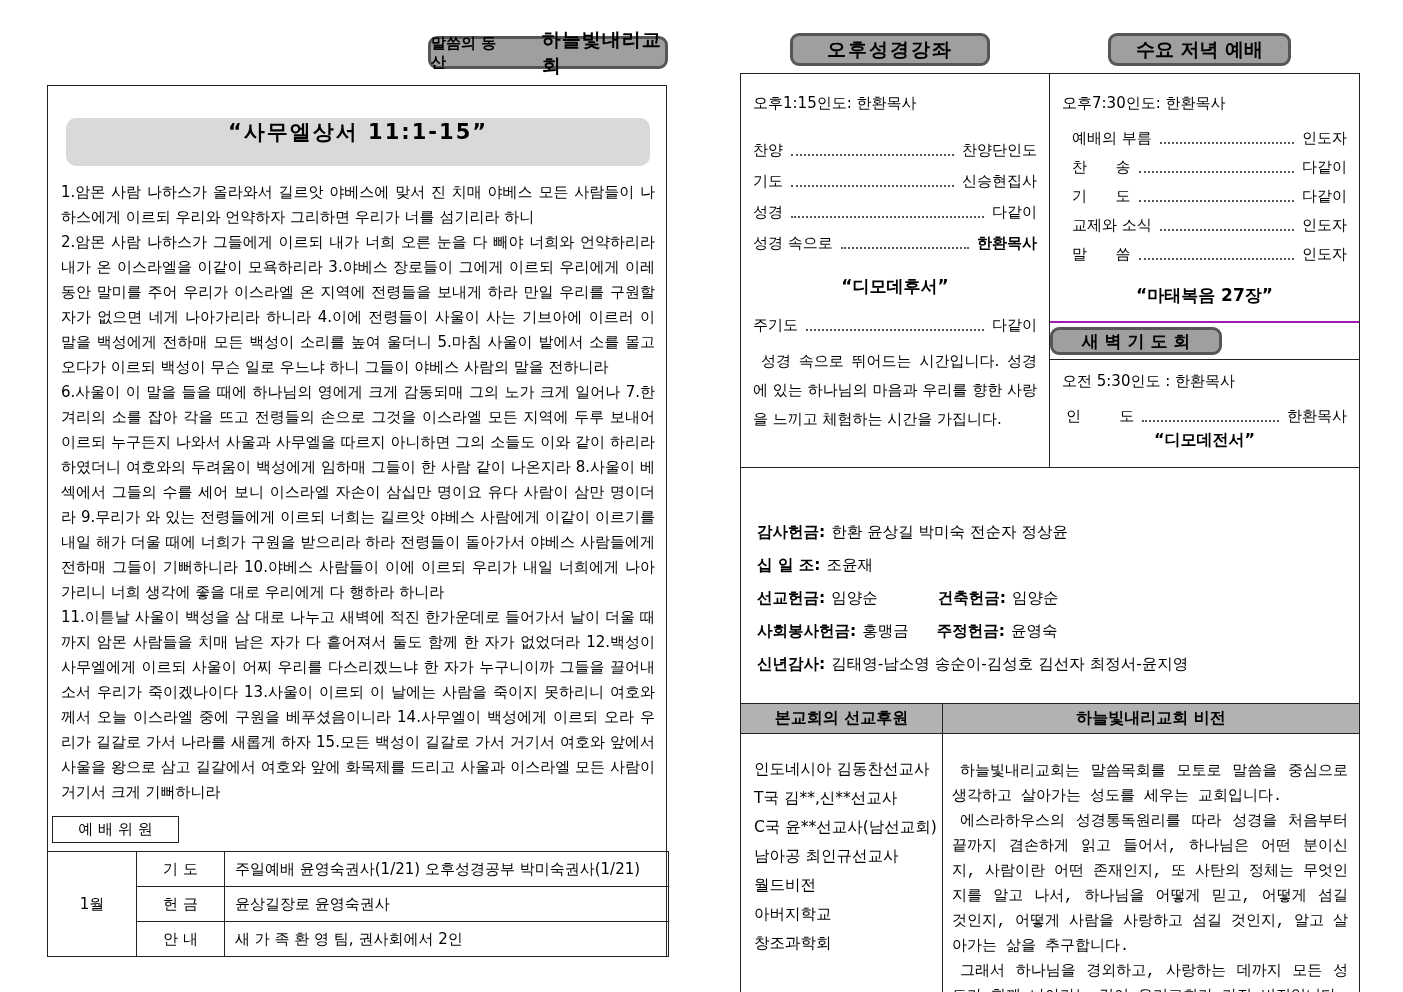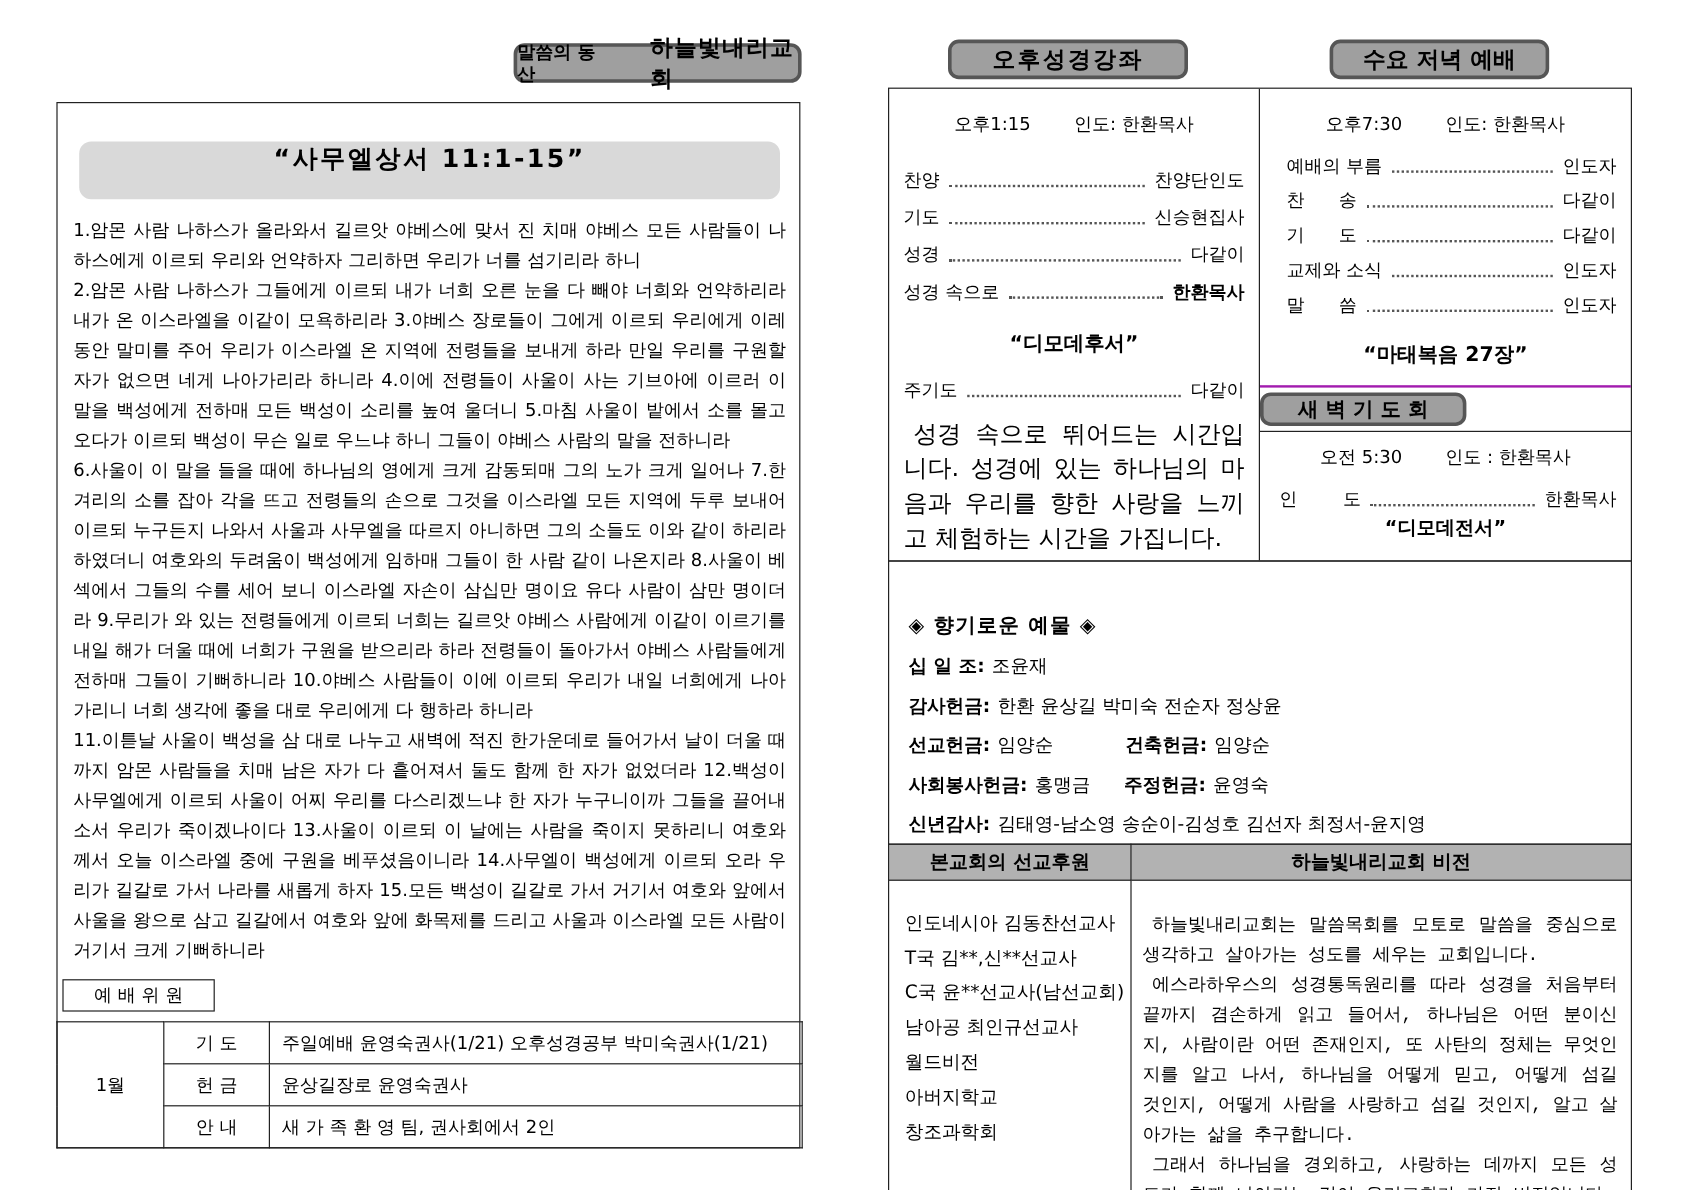--- a/index.html
+++ b/index.html
@@ -28,32 +28,32 @@
     display:flex; align-items:center; justify-content:center; font-size:15px;
   }
   table.duty { position:absolute; left:-1px; bottom:-1px; width:622px; border-collapse:collapse; table-layout:fixed; }
   table.duty td { border:1px solid #222; font-size:15px; height:35px; padding:0 0 0 10px; }
   table.duty td.c { text-align:center; padding:0; }
 
   
   .order-box { position:absolute; left:740px; top:73px; width:620px; height:395px; border:1px solid #222; display:flex; }
   .order-col { width:310px; position:relative; padding:0 12px; }
   .order-col.first { border-right:1px solid #222; }
-  .time-row { display:flex; justify-content:center; margin-top:20px; font-size:15px;gap:36px; }
+  .time-row { display:flex; justify-content:flex-start; margin-top:20px; font-size:15px; }
   .worship-row { display:flex; align-items:baseline; font-size:15px; margin-top:12px; }
   .worship-row.first { margin-top:0; }
   .w-label { white-space:pre; }
   .dots { flex:1; border-bottom:2px dotted #555; margin:0 8px 4px 8px; align-self:flex-end; }
   .w-value { white-space:pre; }
   .bold { font-weight:bold; }
   .book-title { text-align:center; font-weight:bold; font-size:17px; }
   .afternoon-items { margin-top:28px; }
   .afternoon-book { margin-top:22px; }
   .lords-prayer { margin-top:18px; }
-  .class-desc { margin-top:12px; font-size:20px; line-height:29px; text-align:justify; text-indent:8px; }
+  .class-desc { margin-top:12px; font-size:15px; line-height:29px; text-align:justify; text-indent:8px; }
   .wed-items { margin-top:16px; padding-left:10px; }
   .wed-items .worship-row { margin-top:10px; }
   .wed-book { margin-top:20px; }
   .dawn-badge-row {
     margin:14px -12px 0 -12px; border-top:2px solid #a21caf; border-bottom:1px solid #222;
     padding:4px 0; display:flex; 
   }
   .dawn-badge {
     position:static; width:172px; height:28px; font-size:17px; border-width:3px;
   }
@@ -214,26 +214,25 @@
       <div class="worship-row dawn-item">
         <span class="w-label">인        도</span>
         <span class="dots"></span>
         <span class="w-value">한환목사</span>
       </div>
       <div class="book-title dawn-book">“디모데전서”</div>
     </div>
   </div>
 
   <div class="offerings-box">
-    <div class="offerings-title">◈ 향기로운 예물 ◈</div>
+    <div class="offer-line">
+      <span class="offer-pair"><b>감사헌금:</b><span>한환 윤상길 박미숙 전순자 정상윤</span></span>
+    </div>
     <div class="offer-line">
       <span class="offer-pair"><b>십 일 조:</b><span>조윤재</span></span>
-    </div>
-    <div class="offer-line">
-      <span class="offer-pair"><b>감사헌금:</b><span>한환 윤상길 박미숙 전순자 정상윤</span></span>
     </div>
     <div class="offer-line">
       <span class="offer-pair"><b>선교헌금:</b><span>임양순</span></span>
       <span class="offer-pair gap-wide"><b>건축헌금:</b><span>임양순</span></span>
     </div>
     <div class="offer-line">
       <span class="offer-pair"><b>사회봉사헌금:</b><span>홍맹금</span></span>
       <span class="offer-pair gap-narrow"><b>주정헌금:</b><span>윤영숙</span></span>
     </div>
     <div class="offer-line">

